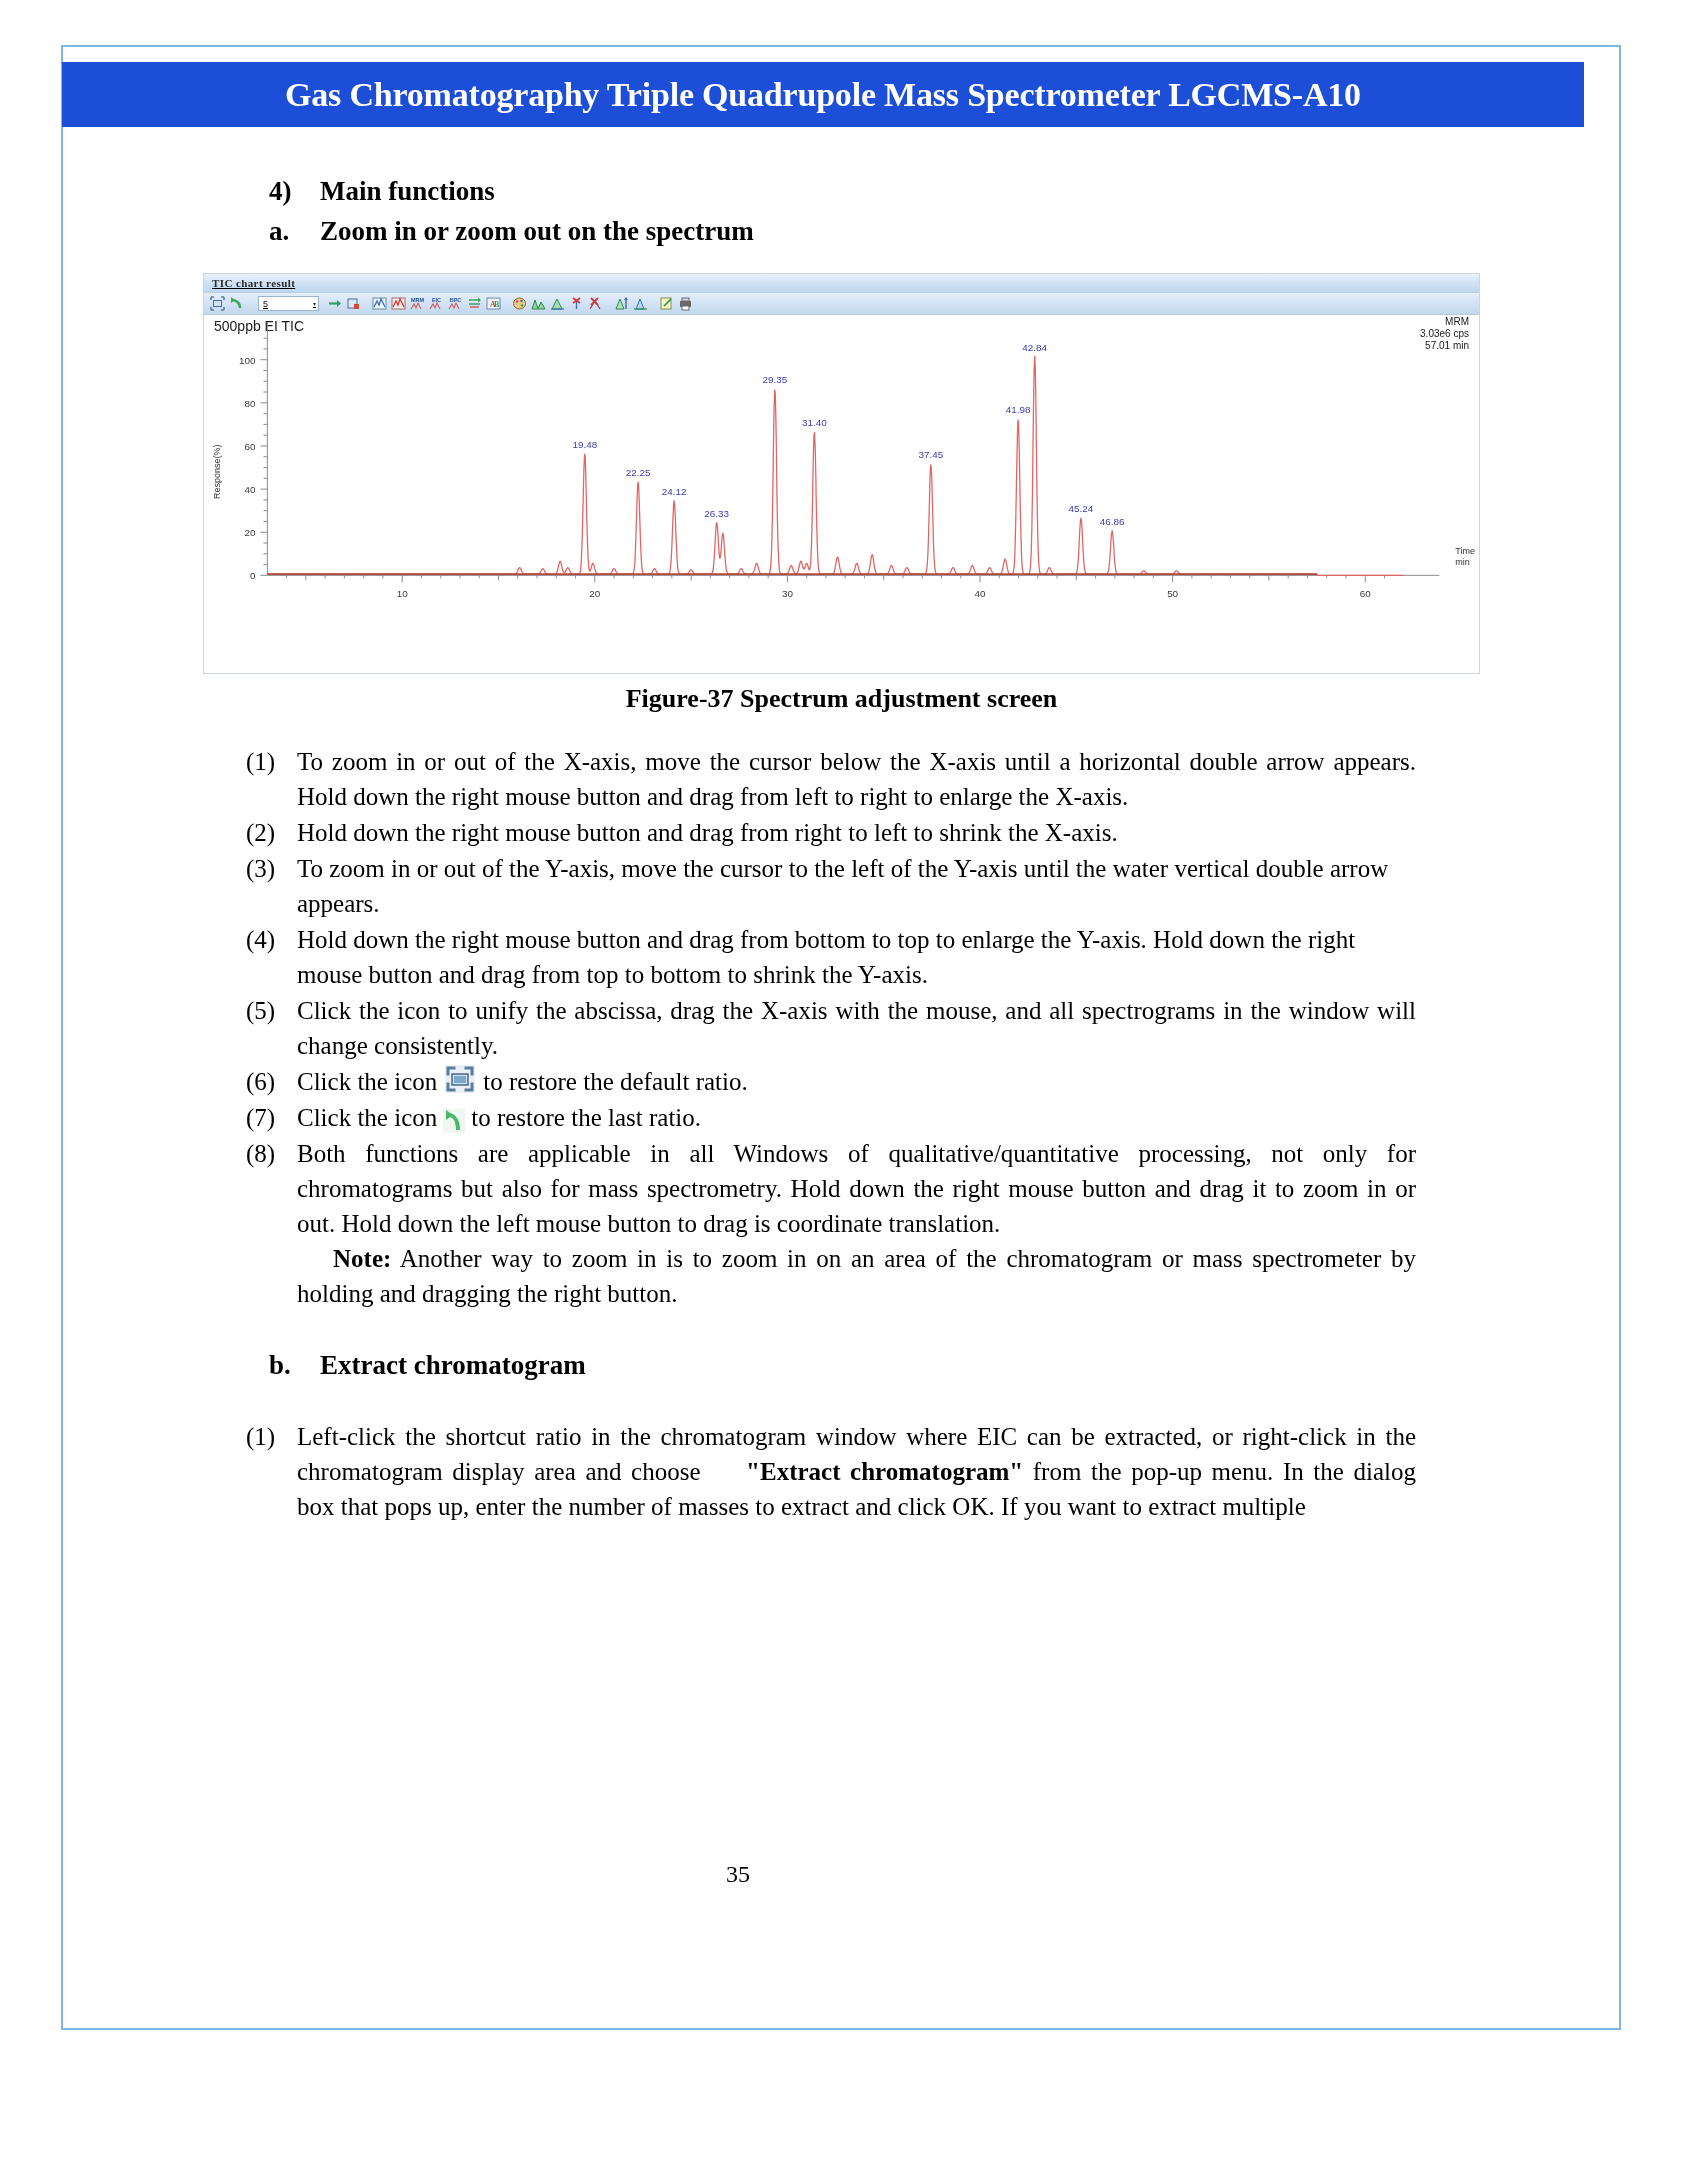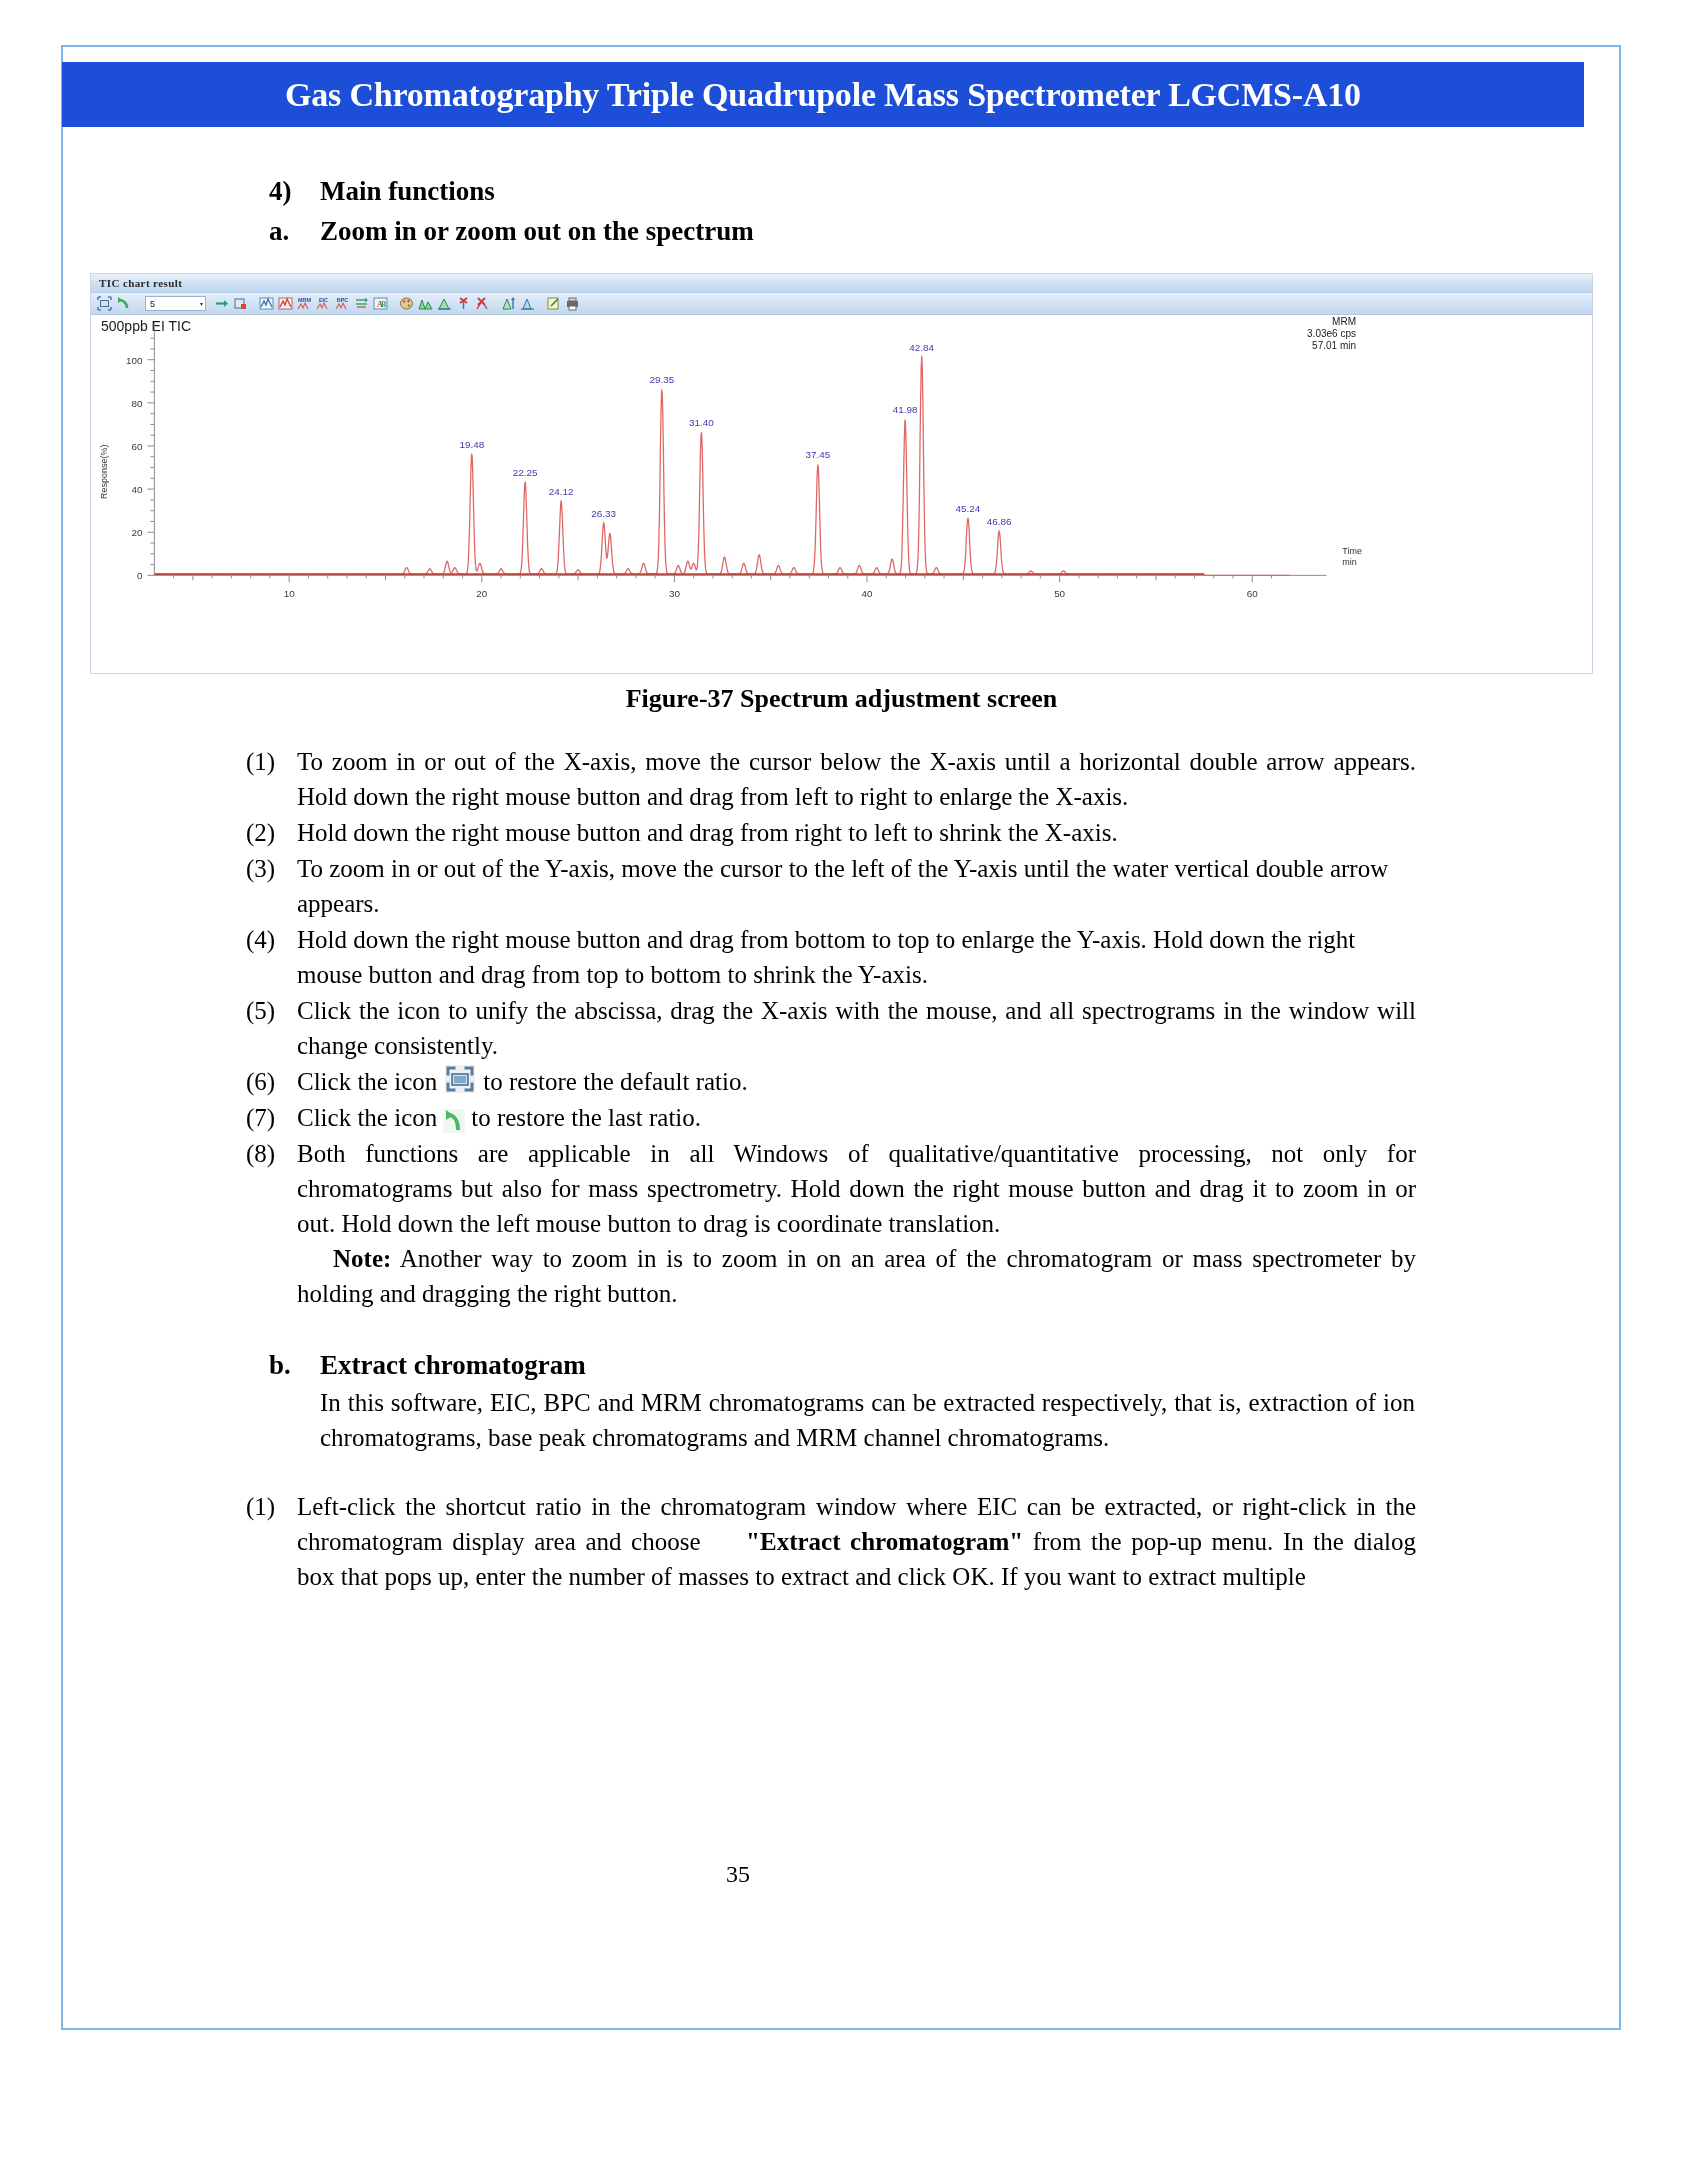--- a/index.html
+++ b/index.html
@@ -72,27 +72,28 @@
     flex: 0 0 51px;
   }
 
   
   #figure-wrap {
     margin: 22px 0 0 0;
     display: flex;
     justify-content: center;
   }
   #chrom-window {
-    width: 1503px;
+    width: 1277px;
     height: 401px;
     background: #ffffff;
     border: 1px solid #c8d6e5;
     box-sizing: border-box;
     position: relative;
     font-family: "Liberation Sans", sans-serif;
+    text-decoration: underline;
   }
   #chrom-titlebar {
     height: 19px;
     background: linear-gradient(to bottom, #e8f1fb 0%, #cfe0f3 55%, #bed7ef 100%);
     border-bottom: 1px solid #b9cee4;
     display: flex;
     align-items: center;
     padding-left: 8px;
     box-sizing: border-box;
   }
@@ -629,21 +630,20 @@
       </span>
     </div>
 
   </div>
 
   <div class="sub-block">
     <div class="sub-heading">
       <span class="mk">b.</span>
       <span>Extract chromatogram</span>
     </div>
-    <div class="sub-para">In this software, EIC, BPC and MRM chromatograms can be extracted respectively, that is, extraction of ion chromatograms, base peak chromatograms and MRM channel chromatograms.</div>
   </div>
 
   <div class="list-block" style="margin-top:34px">
     <div class="li">
       <span class="li-marker">(1)</span>
       <span class="li-body just"><span>Left-click the shortcut ratio in the chromatogram window where EIC can be extracted, or right-click in the chromatogram display area and choose </span><b>"Extract chromatogram"</b><span> from the pop-up menu. In the dialog box that pops up, enter the number of masses to extract and click OK. If you want to extract multiple</span></span>
     </div>
   </div>
 
 </div>

